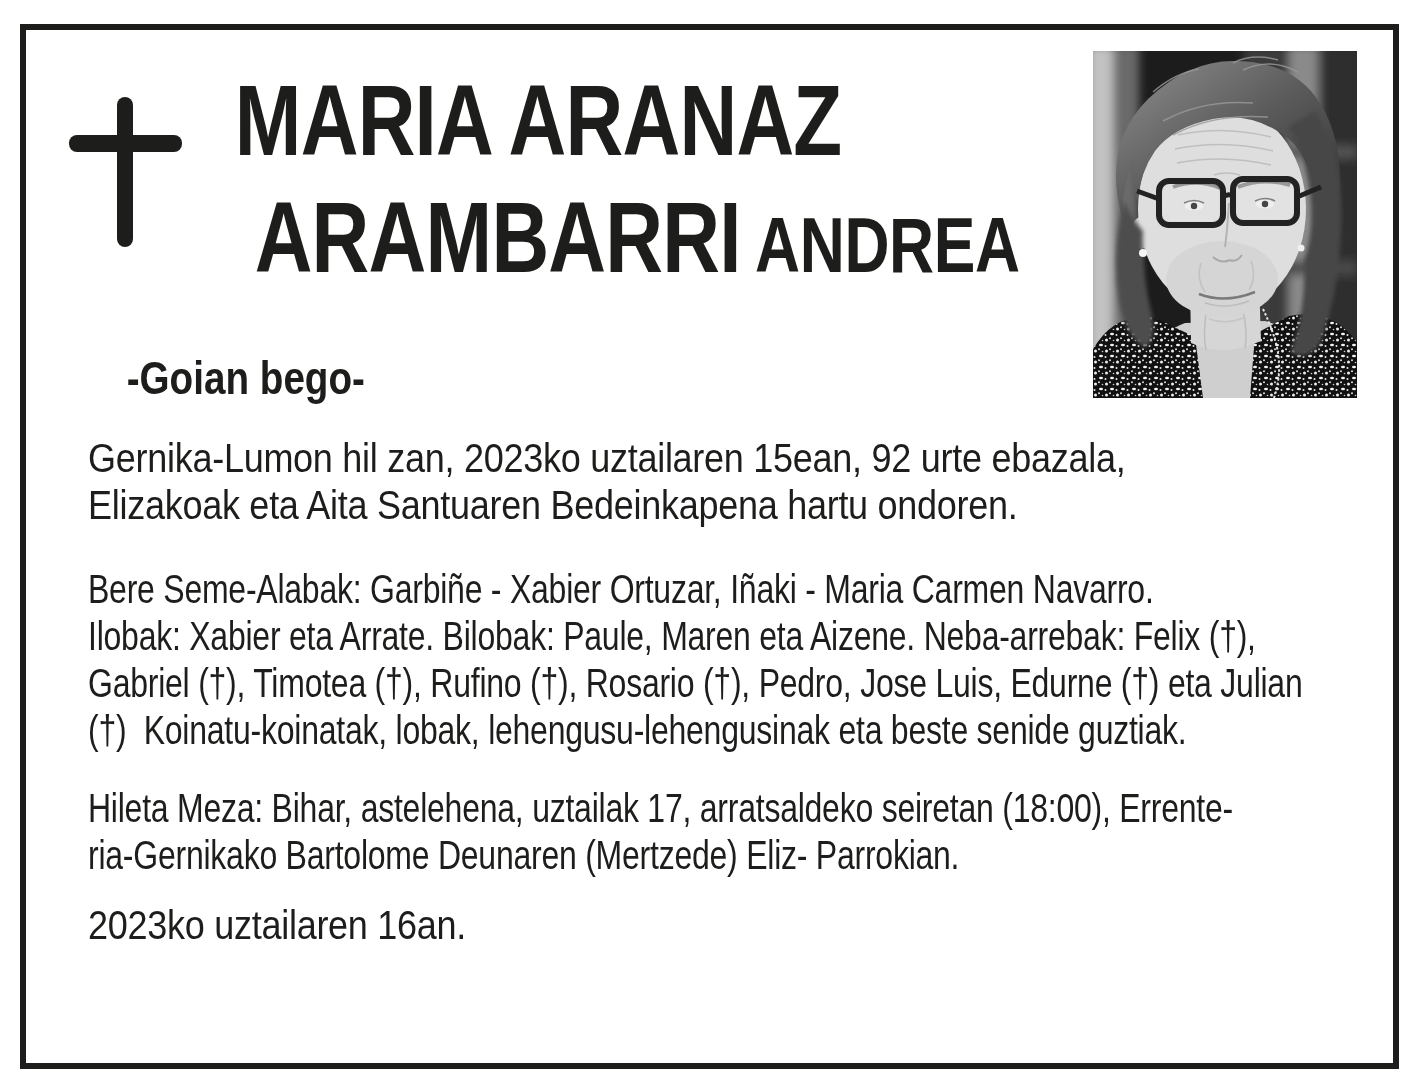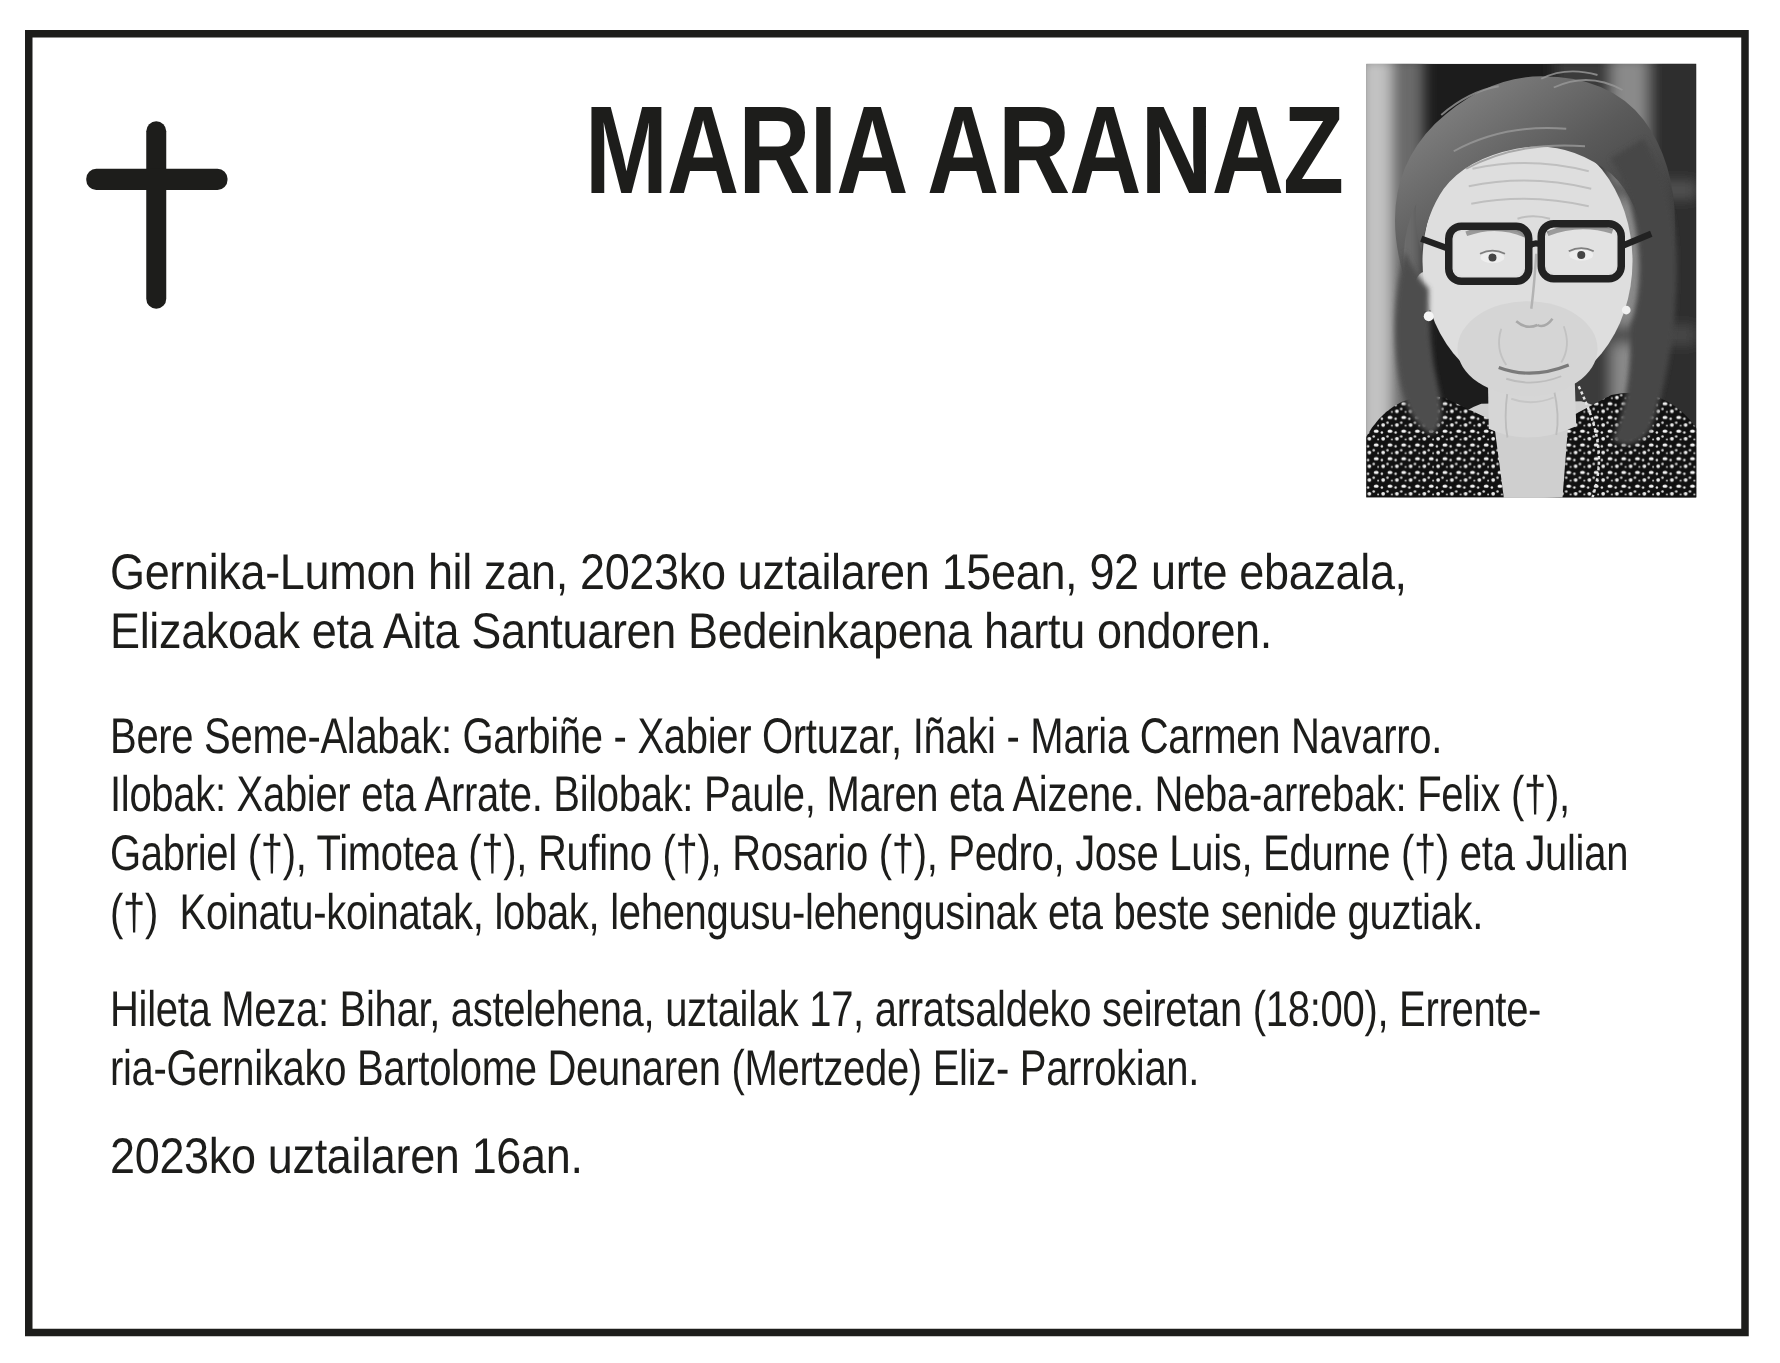--- a/index.html
+++ b/index.html
@@ -26,22 +26,22 @@
     background: #1d1d1b; border-radius: 8px;
   }
   .cross .bar-h {
     position: absolute; left: 0; top: 38px;
     width: 113px; height: 17px;
     background: #1d1d1b; border-radius: 8px;
   }
   
   .titles { position: absolute; left: 88px; top: 0; width: 1005px; height: 420px; }
   .t-line {
-    position: absolute; left: 2px; width: 100%;
-    text-align: right; white-space: nowrap;
+    position: absolute; left: 16px; width: 100%;
+    text-align: left; white-space: nowrap;
   }
   .t1 { top: 70px;  font-size: 100px; line-height: 100px; font-weight: 700; }
   .t2 { top: 187px; font-size: 100px; line-height: 100px; font-weight: 700; }
   .t1 > span, .t2 > .group {
     display: inline-block;
     transform: translateX(55px) scaleX(0.8);
     letter-spacing: -1px;
   }
   .t2 .suffix { font-size: 78px; margin-left: 18px; letter-spacing: -0.5px; }
   .subtitle { top: 295px; font-size: 56px; line-height: 60px; font-weight: 400; }
@@ -68,20 +68,26 @@
   <div class="frame"></div>
 
   <div class="cross">
     <div class="bar-v"></div>
     <div class="bar-h"></div>
   </div>
 
   <div class="titles">
     <div class="t-line t1">
       <span>MARIA ARANAZ</span>
+    </div>
+    <div class="t-line t2">
+      <span class="group"><span>ARAMBARRI</span><span class="suffix">ANDREA</span></span>
+    </div>
+    <div class="t-line motto">
+      <span>-Goian bego-</span>
     </div>
   </div>
 
   <svg class="photo" viewBox="0 0 264 347" xmlns="http://www.w3.org/2000/svg" role="img">
     <defs>
       <linearGradient id="hairG" x1="0" y1="0" x2="1" y2="1">
         <stop offset="0" stop-color="#8f8f8f"></stop>
         <stop offset="0.5" stop-color="#5a5a5a"></stop>
         <stop offset="1" stop-color="#323232"></stop>
       </linearGradient>

